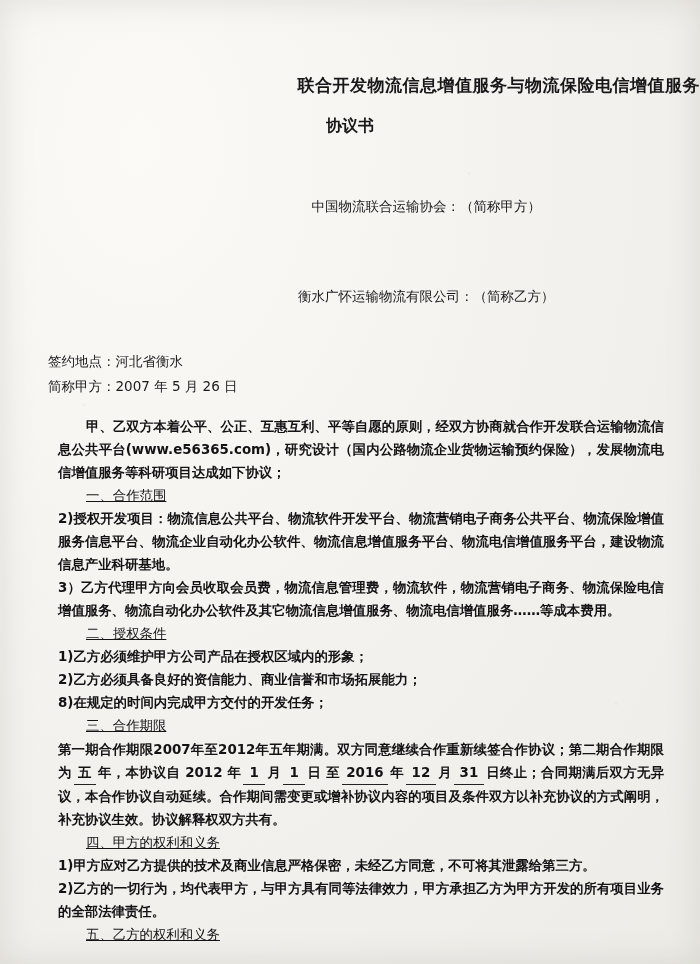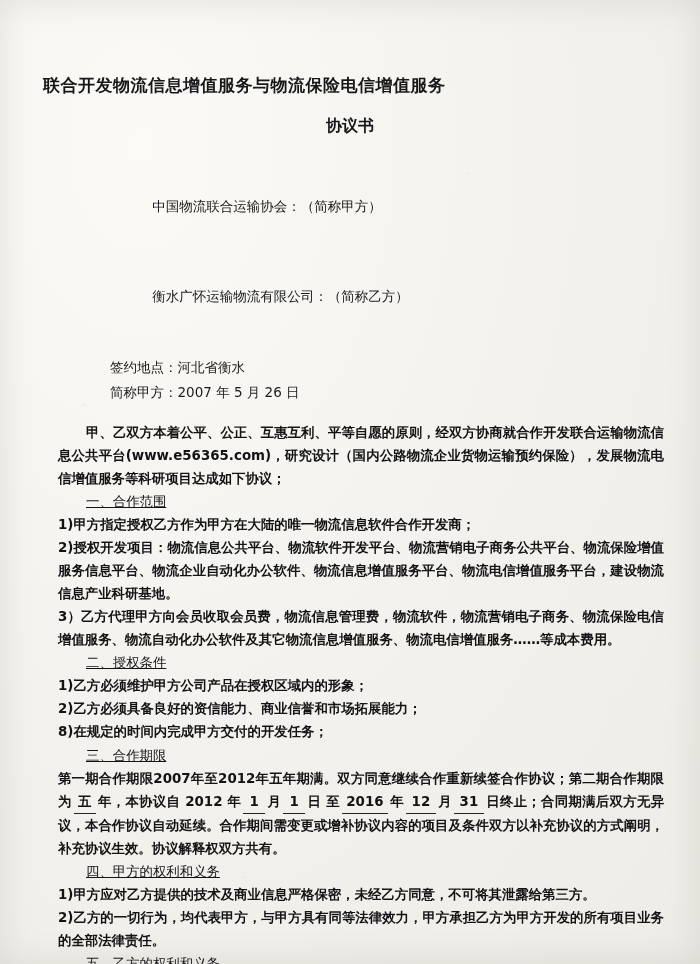--- a/index.html
+++ b/index.html
@@ -37,21 +37,21 @@
       radial-gradient(circle at 52% 60%, rgba(150,145,135,0.07) 0 1px, transparent 2px);
     opacity: .7;
   }
   .content {
     position: absolute;
     left: 0; top: 0;
     width: 700px;
     padding: 0;
   }
   .doc-title {
-    text-align: left;
+    text-align: right;
     font-weight: bold;
     font-size: 17px;
     letter-spacing: .5px;
     color: #17171a;
     margin: 74px 0 0 10px;
     line-height: 1.4;
     padding-left: 33px;
   }
   .doc-subtitle {
     text-align: center;
@@ -62,24 +62,25 @@
   }
   .party-block {
     margin: 26px 0 0 0;
     padding-left: 118px;
     font-size: 13.5px;
     color: #1a1a1d;
     line-height: 2.2;
   }
   .party-line {
     white-space: pre;
+    text-align: center;
   }
   .sign-block {
-    margin: 14px 0 0 0;
-    padding-left: 110px;
+    margin: 8px 0 0 0;
+    padding-left: 48px;
     font-size: 13.5px;
     color: #1a1a1d;
     line-height: 1.85;
   }
   .body-block {
     margin: 16px 0 0 0;
     padding: 0 36px 0 58px;
     font-size: 13.4px;
     color: #131316;
     line-height: 1.72;
@@ -143,21 +144,20 @@
       <div>
         <span>简称甲方：</span><span>2007 年 5 月 26 日</span>
       </div>
     </div>
 
     <div class="body-block">
 
       <p class="para indent">甲、乙双方本着公平、公正、互惠互利、平等自愿的原则，经双方协商就合作开发联合运输物流信息公共平台(www.e56365.com)，研究设计（国内公路物流企业货物运输预约保险），发展物流电信增值服务等科研项目达成如下协议；</p>
 
       <p class="section-head">一、合作范围</p>
-      <p class="para">1)甲方指定授权乙方作为甲方在大陆的唯一物流信息软件合作开发商；</p>
       <p class="para">2)授权开发项目：物流信息公共平台、物流软件开发平台、物流营销电子商务公共平台、物流保险增值服务信息平台、物流企业自动化办公软件、物流信息增值服务平台、物流电信增值服务平台，建设物流信息产业科研基地。</p>
       <p class="para">3）乙方代理甲方向会员收取会员费，物流信息管理费，物流软件，物流营销电子商务、物流保险电信增值服务、物流自动化办公软件及其它物流信息增值服务、物流电信增值服务……等成本费用。</p>
 
       <p class="section-head">二、授权条件</p>
       <p class="para">1)乙方必须维护甲方公司产品在授权区域内的形象；</p>
       <p class="para">2)乙方必须具备良好的资信能力、商业信誉和市场拓展能力；</p>
       <p class="para">8)在规定的时间内完成甲方交付的开发任务；</p>
 
       <p class="section-head">三、合作期限</p>
       <p class="para"><span>第一期合作期限2007年至2012年五年期满。双方同意继续合作重新续签合作协议；第二期合作期限为</span><span class="blank sm">五</span><span>年，本协议自</span> <span>2012</span> <span>年</span><span class="blank sm">1</span><span>月</span><span class="blank sm">1</span><span>日</span> <span>至</span><span class="blank lg">2016</span><span>年</span><span class="blank md">12</span><span>月</span><span class="blank md">31</span><span>日终止；</span><span>合同期满后双方无异议，本合作协议自动延续。合作期间需变更或增补协议内容的项目及条件双方以补充协议的方式阐明，补充协议生效。协议解释权双方共有。</span></p>

